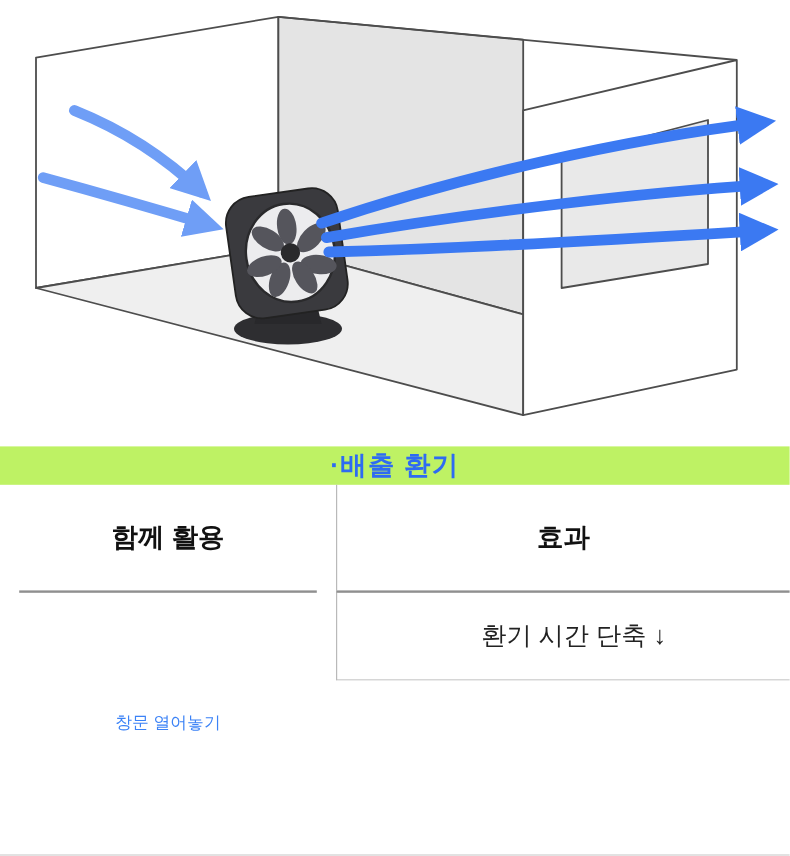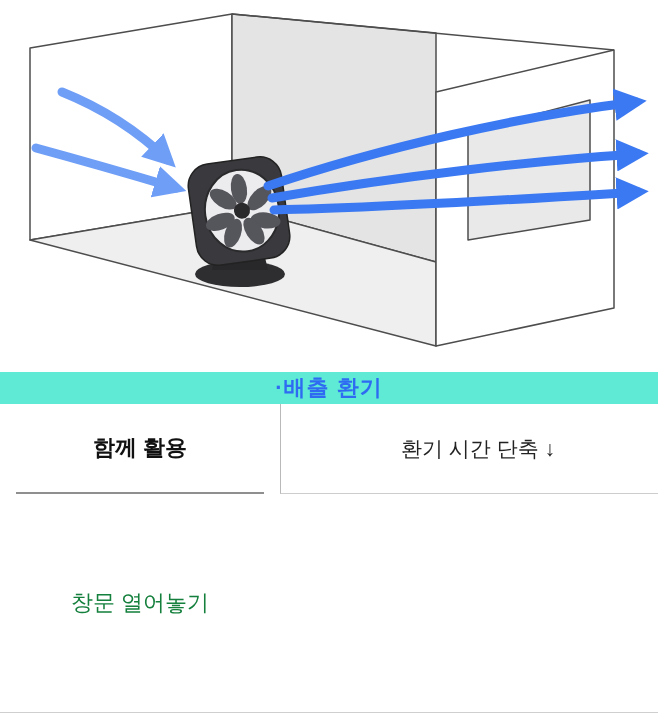--- a/index.html
+++ b/index.html
@@ -18,21 +18,21 @@
   }
   .vent-table{
     display:grid;
     grid-template-columns:264px 394px;
     grid-template-rows:90px 73px 73px 72px;
     border-bottom:1px solid #cfcfcf;
   }
   .cell{display:flex;align-items:center;justify-content:center;text-align:right;margin-left:16px;}
   .th{font-weight:700;font-size:22px;color:#111;border-bottom:2px solid #8f8f8f;}
   .col2{border-left:1px solid #b9b9b9;}
-  .method{grid-column:1;grid-row:2/5;font-size:22px;font-weight:400;color:#15803d;}
+  .method{grid-column:1;grid-row:2/5;font-size:14px;font-weight:400;color:#3b82f6;}
   .effect{font-size:21px;color:#222;font-weight:400;padding-left:17px;}
   .effect.rule{border-bottom:1px solid #cdcdcd;}
 </style>
 </head>
 <body>
 
 <svg class="illustration" viewBox="0 0 658 372" xmlns="http://www.w3.org/2000/svg">
   <defs>
     <marker id="head-in" markerWidth="3.6" markerHeight="3.6" refX="2.4" refY="1.8" orient="auto" markerUnits="strokeWidth">
       <path d="M0,0 L3.6,1.8 L0,3.6 z" fill="#6f9ef6"></path>
@@ -75,23 +75,24 @@
     </g>
   </g>
 
   <g fill="none" stroke="#3b79f2" stroke-width="9" stroke-linecap="round">
     <path d="M268,186 C380,148 520,116 636,102" marker-end="url(#head-out)"></path>
     <path d="M272,198 C400,176 540,160 638,154" marker-end="url(#head-out)"></path>
     <path d="M274,210 C400,207 540,198 638,192" marker-end="url(#head-out)"></path>
   </g>
 </svg>
 
-<div class="band" style="background: #5eead4;">
+<div class="band" style="background: #bef264;">
   <span class="band-title" style="color: rgb(46, 107, 242);">·배출 환기</span>
 </div>
 
 <div class="vent-table">
   <div class="cell th">함께 활용</div>
+  <div class="cell th col2">효과</div>
 
   <div class="cell method">창문 열어놓기</div>
 
   <div class="cell effect rule col2">환기 시간 단축 ↓</div>
 </div>
 
 </body></html>

